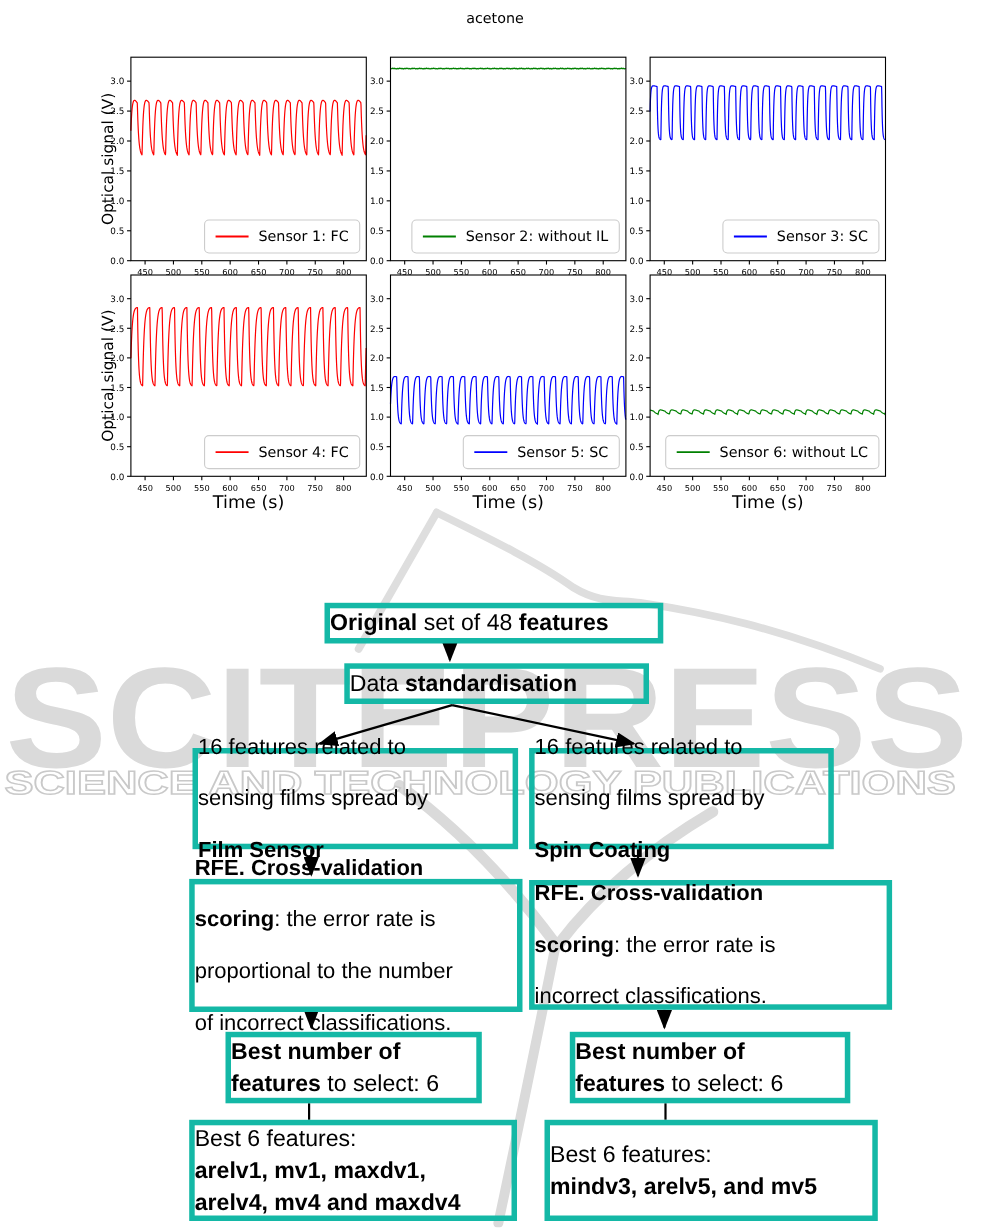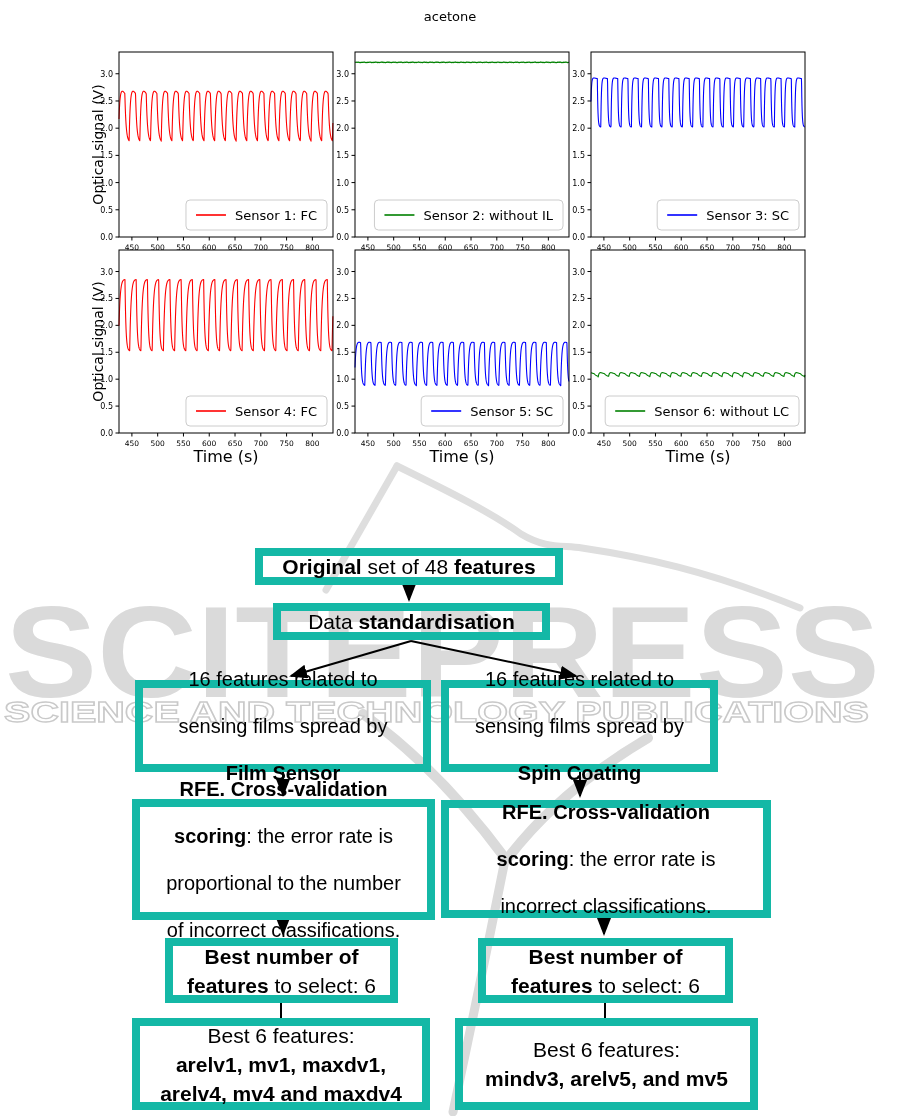--- a/index.html
+++ b/index.html
@@ -5,23 +5,23 @@
   html,body{margin:0;padding:0;background:#ffffff;}
   #root{
     position:relative;width:901px;height:1116px;background:#ffffff;
     font-family:"Liberation Sans",sans-serif;overflow:hidden;
   }
   #plots-svg,#wm-svg,#arrows-svg{position:absolute;left:0;top:0;}
   #wm-svg{z-index:0;}
   #arrows-svg{z-index:2;}
   #plots-svg{z-index:3;}
   .fc-box{
-    position:absolute;z-index:3;border:8px solid #14b8a6;background:transparent;
+    position:absolute;z-index:3;border:5px solid #14b8a6;background:transparent;
     box-sizing:border-box;display:flex;flex-direction:column;justify-content:center;
-    text-align:center;color:#000;
+    color:#000;margin-left:40px;
   }
   .fc-box .ln{white-space:nowrap;}
   .b{font-weight:bold;}
   .fs21{font-size:21px;line-height:29px;}
   .fs20{font-size:20px;line-height:28px;gap:19px;}
   .fs20 .ln{line-height:28px;}
 </style>
 </head>
 <body>
 

